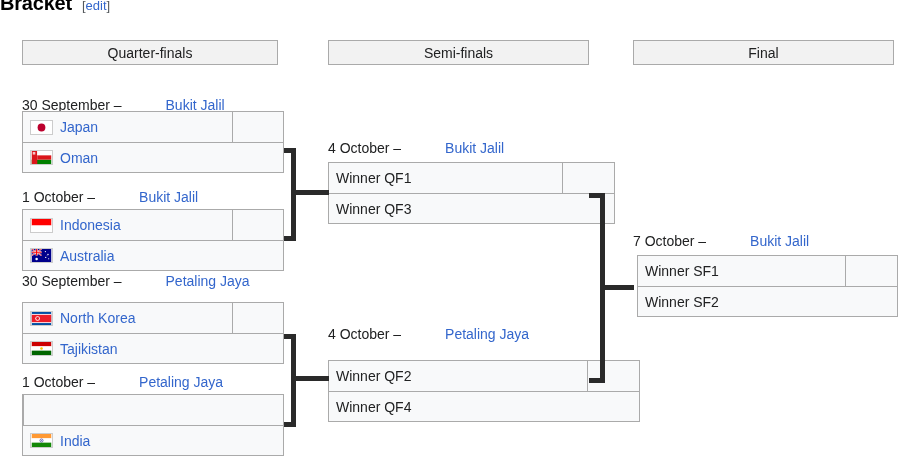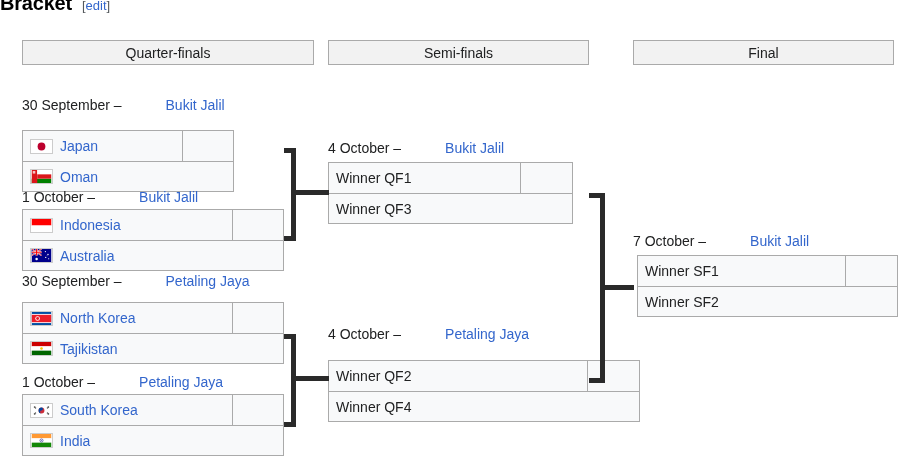--- a/index.html
+++ b/index.html
@@ -47,21 +47,21 @@
     position: absolute;
     height: 25px;
     line-height: 25px;
     text-align: center;
     background: #f2f2f2;
     border: 1px solid #aaaaaa;
     box-sizing: border-box;
     font-size: 14px;
     color: #202122;
   }
-  #rh-qf  { left: 22px;  top: 40px; width: 292px; }
+  #rh-qf  { left: 22px;  top: 40px; width: 256px; }
   #rh-sf  { left: 328px; top: 40px; width: 261px; }
   #rh-f   { left: 633px; top: 40px; width: 261px; }
 
   
   .match-date {
     position: absolute;
     height: 18px;
     line-height: 18px;
     white-space: nowrap;
     font-size: 14px;
@@ -150,21 +150,21 @@
   <span class="h-title">Bracket</span><span class="h-edit"><span class="brk">[</span><a>edit</a><span class="brk">]</span></span>
 </div>
 
 <div class="round-header" id="rh-qf">Quarter-finals</div>
 <div class="round-header" id="rh-sf">Semi-finals</div>
 <div class="round-header" id="rh-f">Final</div>
 
 <div class="match-date" style="left:22px; top:96px;">
   <span>30 September</span><span> – </span><a class="venue">Bukit Jalil</a>
 </div>
-<div class="match with-flags" style="left:22px; top:130px; width:212px;">
+<div class="match with-flags" style="left:22px; top:111px; width:262px;">
   <div class="row">
     <div class="team">
       <span class="flag">
         <svg viewBox="0 0 30 20">
             <rect width="30" height="20" fill="#fff"></rect>
             <circle cx="15" cy="10" r="6" fill="#bc002d"></circle>
           </svg>
       </span>
       <a class="tname">Japan</a>
     </div>
@@ -265,40 +265,20 @@
     </div>
     <div class="score"></div>
   </div>
 </div>
 
 <div class="match-date" style="left:22px; top:373px;">
   <span>1 October</span><span> – </span><a class="venue">Petaling Jaya</a>
 </div>
 <div class="match with-flags" style="left:22px; top:394px; width:262px;">
   <div class="row">
-    <div class="team">
-      <span class="flag">
-        <svg viewBox="0 0 30 20">
-          <rect width="30" height="20" fill="#fff"></rect>
-          <path d="M15 5.5 A4.5 4.5 0 0 1 15 14.5 A4.5 4.5 0 0 1 15 5.5 Z" fill="#cd2e3a"></path>
-          <path d="M15 10 A2.25 2.25 0 0 0 15 5.5 A4.5 4.5 0 0 0 15 14.5 A2.25 2.25 0 0 1 15 10 Z" fill="#0047a0"></path>
-          <g fill="#000">
-            <rect x="3" y="4" width="4" height="0.8" transform="rotate(34 5 4.4)"></rect>
-            <rect x="3" y="5.6" width="4" height="0.8" transform="rotate(34 5 6)"></rect>
-            <rect x="3" y="13.6" width="4" height="0.8" transform="rotate(-34 5 14)"></rect>
-            <rect x="3" y="15.2" width="4" height="0.8" transform="rotate(-34 5 15.6)"></rect>
-            <rect x="23" y="4" width="4" height="0.8" transform="rotate(-34 25 4.4)"></rect>
-            <rect x="23" y="5.6" width="4" height="0.8" transform="rotate(-34 25 6)"></rect>
-            <rect x="23" y="13.6" width="4" height="0.8" transform="rotate(34 25 14)"></rect>
-            <rect x="23" y="15.2" width="4" height="0.8" transform="rotate(34 25 15.6)"></rect>
-          </g>
-        </svg>
-      </span>
-      <a class="tname">South Korea</a>
-    </div>
     <div class="score"></div>
   </div>
   <div class="row">
     <div class="team">
       <span class="flag">
         <svg viewBox="0 0 30 20">
           <rect width="30" height="6.7" fill="#ff9933"></rect>
           <rect y="6.7" width="30" height="6.6" fill="#fff"></rect>
           <rect y="13.3" width="30" height="6.7" fill="#138808"></rect>
           <circle cx="15" cy="10" r="2.4" fill="none" stroke="#000080" stroke-width="0.8"></circle>
@@ -307,21 +287,21 @@
       </span>
       <a class="tname">India</a>
     </div>
     <div class="score"></div>
   </div>
 </div>
 
 <div class="match-date" style="left:328px; top:139px;">
   <span>4 October</span><span> – </span><a class="venue">Bukit Jalil</a>
 </div>
-<div class="match no-flags" style="left:328px; top:162px; width:245px;">
+<div class="match no-flags" style="left:328px; top:162px; width:287px;">
   <div class="row">
     <div class="team">
       <span class="tname">Winner QF1</span>
     </div>
     <div class="score"></div>
   </div>
   <div class="row">
     <div class="team">
       <span class="tname">Winner QF3</span>
     </div>

